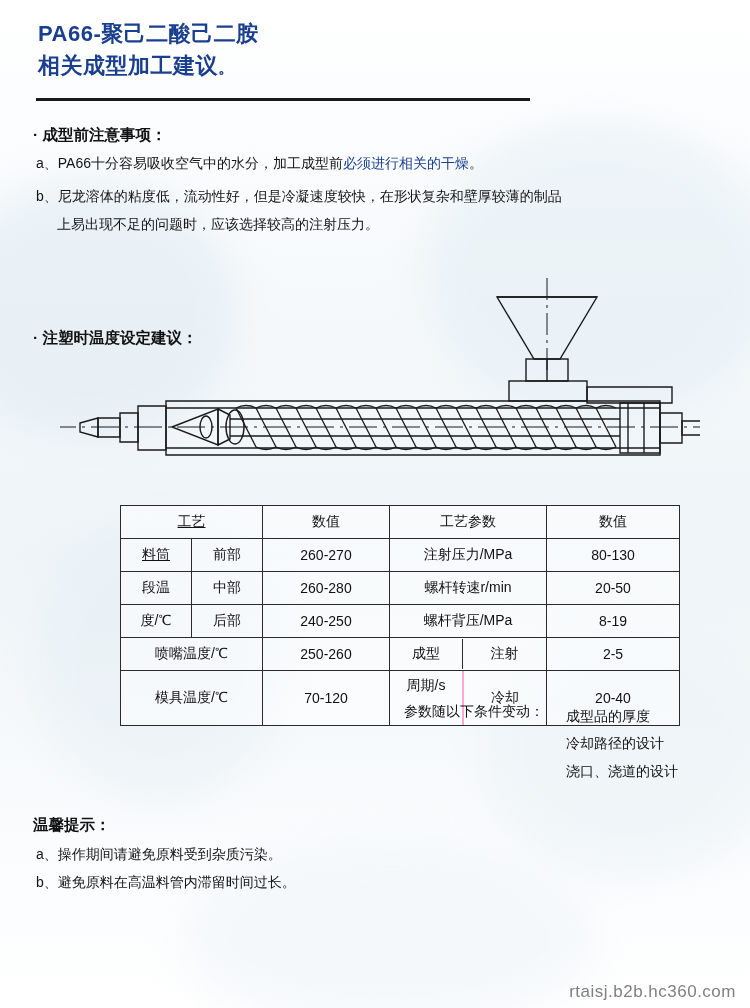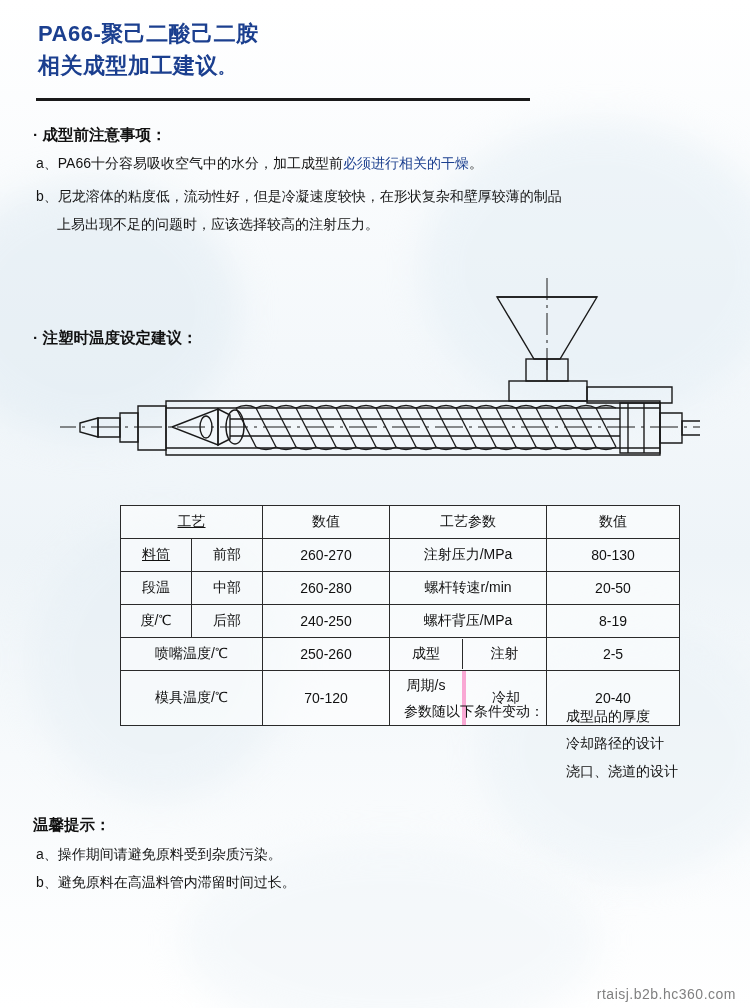--- a/index.html
+++ b/index.html
@@ -157,21 +157,21 @@
     text-align: right;
   }
   .footer-company {
     font-size: 19px;
     color: #585858;
     font-weight: bold;
     letter-spacing: 1px;
     opacity: 0.85;
   }
   .footer-url {
-    font-size: 14px;
+    font-size: 17px;
     color: #6a6a6a;
     letter-spacing: 0.5px;
     margin-top: 2px;
     opacity: 0.85;
   }
 </style>
 </head>
 <body>
 
 <div class="page">
@@ -348,21 +348,21 @@
               <div style="flex:1; padding:6px 2px;">注射</div>
             </div>
           </td>
           <td>2-5</td>
         </tr>
         <tr>
           <td colspan="2">模具温度/℃</td>
           <td>70-120</td>
           <td style="padding:0;">
             <div style="display:flex;">
-              <div style="flex:0 0 68px; border-right:4px solid #f9a8d4; padding:6px 2px;">周期/s</div>
+              <div style="flex:0 0 68px; border-right:2px solid #f9a8d4; padding:6px 2px;">周期/s</div>
               <div style="flex:1; padding:18px 2px;">冷却</div>
             </div>
           </td>
           <td>20-40</td>
         </tr>
       </tbody>
     </table>
   </div>
 
   <div class="cond-label">参数随以下条件变动：</div>

